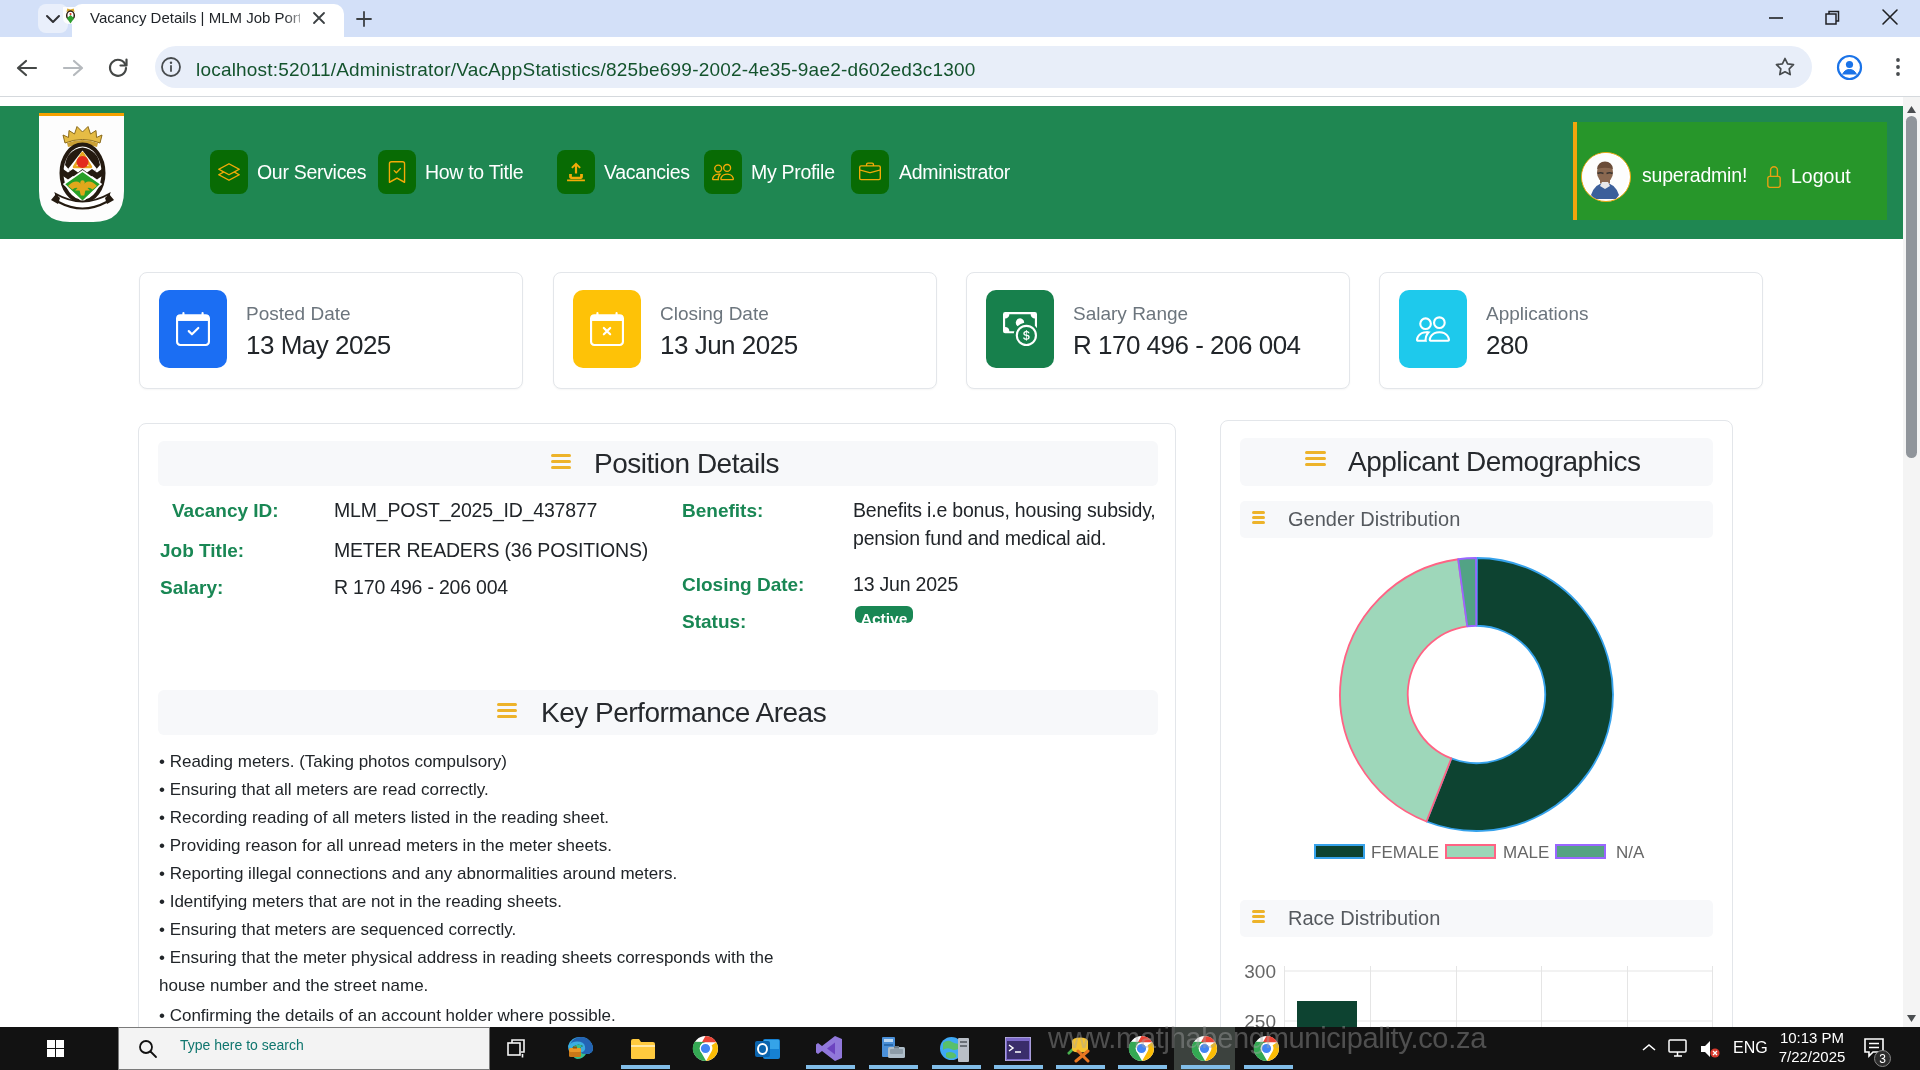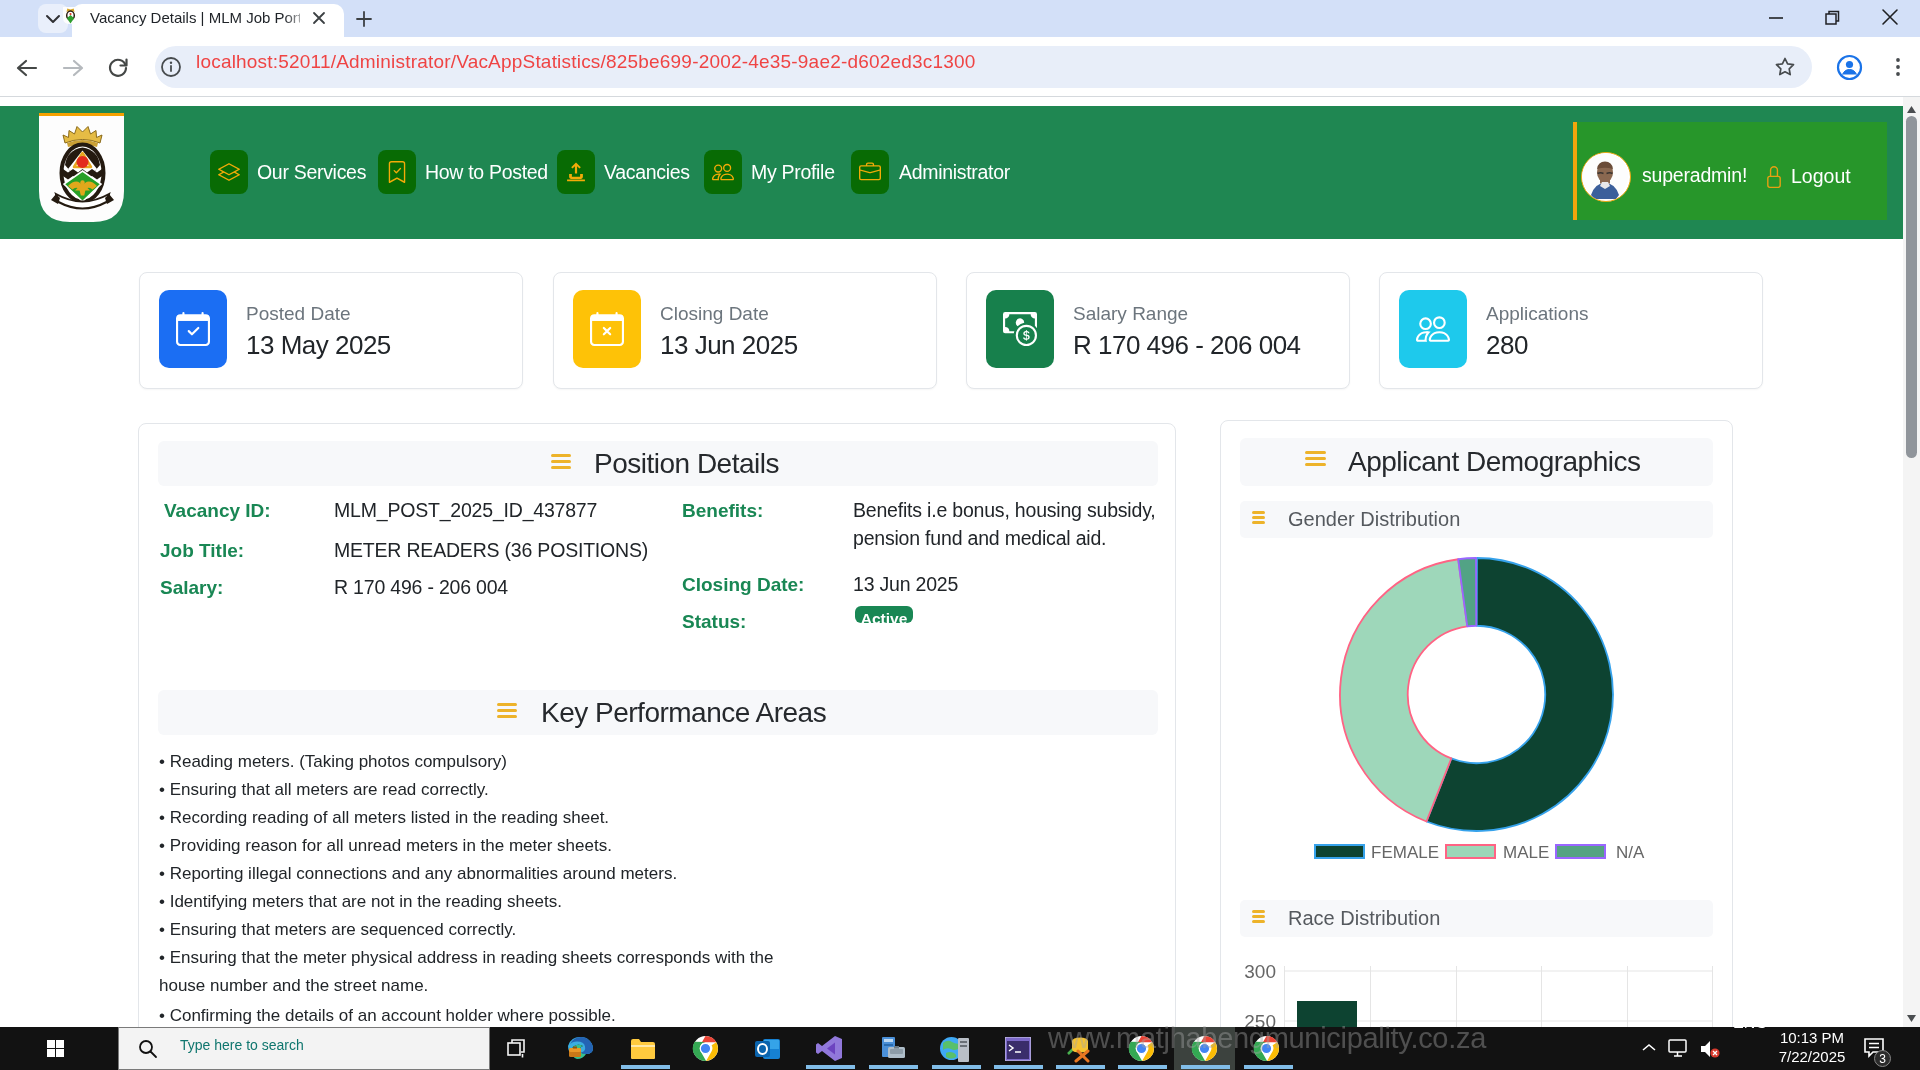--- a/index.html
+++ b/index.html
@@ -6,21 +6,21 @@
 html,body { width:1920px; height:1070px; overflow:hidden; background:#fff;
   font-family:"Liberation Sans", sans-serif; }
 .abs { position:absolute; }
 
 #tabstrip { left:0; top:0; width:1920px; height:37px; background:#d3e0f8; }
 #tabchev { left:38px; top:4px; width:30px; height:29px; background:#e9effb; border-radius:8px; }
 #tab { left:72px; top:4px; width:272px; height:33px; background:#fff; border-radius:10px 10px 0 0; }
 #tabtitle { left:90px; top:9px; font-size:15px; color:#1f2328; white-space:nowrap; width:210px; overflow:hidden; }
 #toolbar { left:0; top:37px; width:1920px; height:59px; background:#fff; }
 #omnibox { left:155px; top:46px; width:1657px; height:42px; background:#e8eef9; border-radius:21px; }
-#urltext { left:196px; top:51px; font-size:19px; color:#ef4444; letter-spacing:0.2px; }
+#urltext { left:196px; top:59px; font-size:19px; color:#14532d; letter-spacing:0.2px; }
 #chromeline { left:0; top:96px; width:1920px; height:1px; background:#d5d9dd; }
 
 #navbar { left:0; top:106px; width:1920px; height:133px; background:#1f8752; }
 .navbtn { position:absolute; top:150px; width:38px; height:44px; background:#086b04; border-radius:8px; }
 .navlbl { position:absolute; top:161px; font-size:19.5px; color:#fff; white-space:nowrap; letter-spacing:-0.3px; }
 #adminbox { left:1573px; top:122px; width:314px; height:98px; background:#27962a; border-left:4px solid #f2a50c; }
 #logo { left:39px; top:113px; width:85px; height:109px; }
 #avatar { left:1581px; top:152px; width:50px; height:50px; border-radius:50%; background:#fff; border:1.5px solid #eaa70f; overflow:hidden; }
 
 .card { position:absolute; top:272px; width:384px; height:117px; background:#fff; border:1px solid #e3e6ea; border-radius:8px; box-shadow:0 1px 2px rgba(0,0,0,0.04); }
@@ -162,21 +162,21 @@
 </svg>
 </div>
 <div class="navbtn" style="left:210px;"><svg width="22" height="22" viewBox="0 0 16 16" fill="#f3ab08" style="margin:11px 0 0 8px;">
       <path d="M8.235 1.559a.5.5 0 0 0-.47 0l-7.5 4a.5.5 0 0 0 0 .882L3.188 8 .264 9.559a.5.5 0 0 0 0 .882l7.5 4a.5.5 0 0 0 .47 0l7.5-4a.5.5 0 0 0 0-.882L12.813 8l2.922-1.559a.5.5 0 0 0 0-.882l-7.5-4zm3.515 7.008L14.438 10 8 13.433 1.562 10 4.25 8.567l3.515 1.874a.5.5 0 0 0 .47 0l3.515-1.874zM8 9.433 1.562 6 8 2.567 14.438 6 8 9.433z"></path>
     </svg></div>
 <div class="navlbl" style="left:257px;">Our Services</div>
 <div class="navbtn" style="left:378px;"><svg width="22" height="22" viewBox="0 0 16 16" fill="#f3ab08" style="margin:11px 0 0 8px;">
       <path d="M2 2a2 2 0 0 1 2-2h8a2 2 0 0 1 2 2v13.5a.5.5 0 0 1-.777.416L8 13.101l-5.223 2.815A.5.5 0 0 1 2 15.5V2zm2-1a1 1 0 0 0-1 1v12.566l4.723-2.482a.5.5 0 0 1 .554 0L13 14.566V2a1 1 0 0 0-1-1H4z"></path>
       <path d="M10.854 5.146a.5.5 0 0 1 0 .708l-3 3a.5.5 0 0 1-.708 0l-1.5-1.5a.5.5 0 1 1 .708-.708L7.5 7.793l2.646-2.647a.5.5 0 0 1 .708 0z"></path>
     </svg></div>
-<div class="navlbl" style="left:425px;">How to Posted</div>
+<div class="navlbl" style="left:425px;">How to Title</div>
 <div class="navbtn" style="left:557px;"><svg width="22" height="22" viewBox="0 0 16 16" fill="#f3ab08" style="margin:11px 0 0 8px;">
       <path d="M8 1l3.5 3.5-1 1L8.8 3.8V9H7.2V3.8L5.5 5.5l-1-1z"></path>
       <path d="M3 9.5h2v2h6v-2h2v2.2a1.3 1.3 0 0 1-1.3 1.3H4.3A1.3 1.3 0 0 1 3 11.7zM1.5 13.5h13v1.3h-13z"></path>
     </svg></div>
 <div class="navlbl" style="left:604px;">Vacancies</div>
 <div class="navbtn" style="left:704px;"><svg width="22" height="22" viewBox="0 0 16 16" fill="#f3ab08" style="margin:11px 0 0 8px;">
       <path d="M15 14s1 0 1-1-1-4-5-4-5 3-5 4 1 1 1 1h8zm-7.978-1A.261.261 0 0 1 7 12.996c.001-.264.167-1.03.76-1.72C8.312 10.629 9.282 10 11 10c1.717 0 2.687.63 3.24 1.276.593.69.758 1.457.76 1.72l-.008.002a.274.274 0 0 1-.014.002H7.022zM11 7a2 2 0 1 0 0-4 2 2 0 0 0 0 4zm3-2a3 3 0 1 1-6 0 3 3 0 0 1 6 0zM6.936 9.28a5.88 5.88 0 0 0-1.23-.247A7.35 7.35 0 0 0 5 9c-4 0-5 3-5 4 0 .667.333 1 1 1h4.216A2.238 2.238 0 0 1 5 13c0-1.01.377-2.042 1.09-2.904.243-.294.526-.569.846-.816zM4.92 10A5.493 5.493 0 0 0 4 13H1c0-.26.164-1.03.76-1.724.545-.636 1.492-1.256 3.16-1.275zM1.5 5.5a3 3 0 1 1 6 0 3 3 0 0 1-6 0zm3-2a2 2 0 1 0 0 4 2 2 0 0 0 0-4z"></path>
     </svg></div>
 <div class="navlbl" style="left:751px;">My Profile</div>
 <div class="navbtn" style="left:851px;"><svg width="22" height="22" viewBox="0 0 16 16" fill="#f3ab08" style="margin:11px 0 0 8px;">
@@ -238,21 +238,21 @@
 </div>
 
 <div class="abs" id="leftcard"></div>
 <div class="hdr" style="left:158px; top:441px; width:1000px; height:45px;"></div>
 <div class="ham" style="left:551px; top:454px;">
     <div style="width:20px;height:3px;margin-bottom:3px;"></div>
     <div style="width:20px;height:3px;margin-bottom:3px;"></div>
     <div style="width:20px;height:3px;"></div>
   </div>
 <div class="abs hdrtitle" style="left:594px; top:448px;">Position Details</div>
-<div class="greenlbl" style="left:164px; top:500px;">Vacancy ID:</div>
+<div class="greenlbl" style="left:172px; top:500px;">Vacancy ID:</div>
 <div class="val" style="left:334px; top:499px;">MLM_POST_2025_ID_437877</div>
 <div class="greenlbl" style="left:160px; top:540px;">Job Title:</div>
 <div class="val" style="left:334px; top:539px;">METER READERS (36 POSITIONS)</div>
 <div class="greenlbl" style="left:160px; top:577px;">Salary:</div>
 <div class="val" style="left:334px; top:576px;">R 170 496 - 206 004</div>
 <div class="greenlbl" style="left:682px; top:500px;">Benefits:</div>
 <div class="val" style="left:853px; top:499px; white-space:nowrap;">Benefits i.e bonus, housing subsidy,</div>
 <div class="val" style="left:853px; top:527px; white-space:nowrap;">pension fund and medical aid.</div>
 <div class="greenlbl" style="left:682px; top:574px;">Closing Date:</div>
 <div class="val" style="left:853px; top:573px;">13 Jun 2025</div>
@@ -466,21 +466,21 @@
     </svg>
   <svg class="abs" style="left:1668px; top:1039px;" width="22" height="19" viewBox="0 0 22 19">
       <rect x="1" y="1" width="17" height="12" rx="1" fill="none" stroke="#fff" stroke-width="1.5"></rect>
       <path d="M6 17 h8 M9.5 13 v4" stroke="#fff" stroke-width="1.5"></path>
     </svg>
   <svg class="abs" style="left:1699px; top:1039px;" width="24" height="20" viewBox="0 0 24 20">
       <path d="M2 7 h4 l5 -5 v16 l-5 -5 h-4 Z" fill="#fff"></path>
       <circle cx="16" cy="14" r="4.6" fill="#d83b2e"></circle>
       <path d="M14 12 l4 4 M18 12 l-4 4" stroke="#fff" stroke-width="1.3"></path>
     </svg>
-  <div class="abs" style="left:1733px; top:1014px; font-size:16px; color:#fff;">ENG</div>
+  <div class="abs" style="left:1733px; top:1039px; font-size:16px; color:#fff;">ENG</div>
 
   <svg class="abs" style="left:1863px; top:1037px;" width="24" height="22" viewBox="0 0 24 22">
       <path d="M2 2 h18 v13 h-10 l-4 4 v-4 h-4 Z" fill="none" stroke="#fff" stroke-width="1.6"></path>
       <path d="M6 6.5 h10 M6 10.5 h10" stroke="#fff" stroke-width="1.4"></path>
     </svg>
   <div class="abs" style="left:1874px; top:1050px; width:17px; height:17px; border-radius:50%; background:#2b2b2b; border:1px solid #888; color:#fff; font-size:12px; text-align:center; line-height:16px;">3</div>
 </div>
 <div class="abs" id="watermark">www.matjhabengmunicipality.co.za</div>
 <div class="abs tbtime" style="left:1772px; top:1029px;">10:13 PM</div>
 <div class="abs tbtime" style="left:1772px; top:1048px;">7/22/2025</div>

